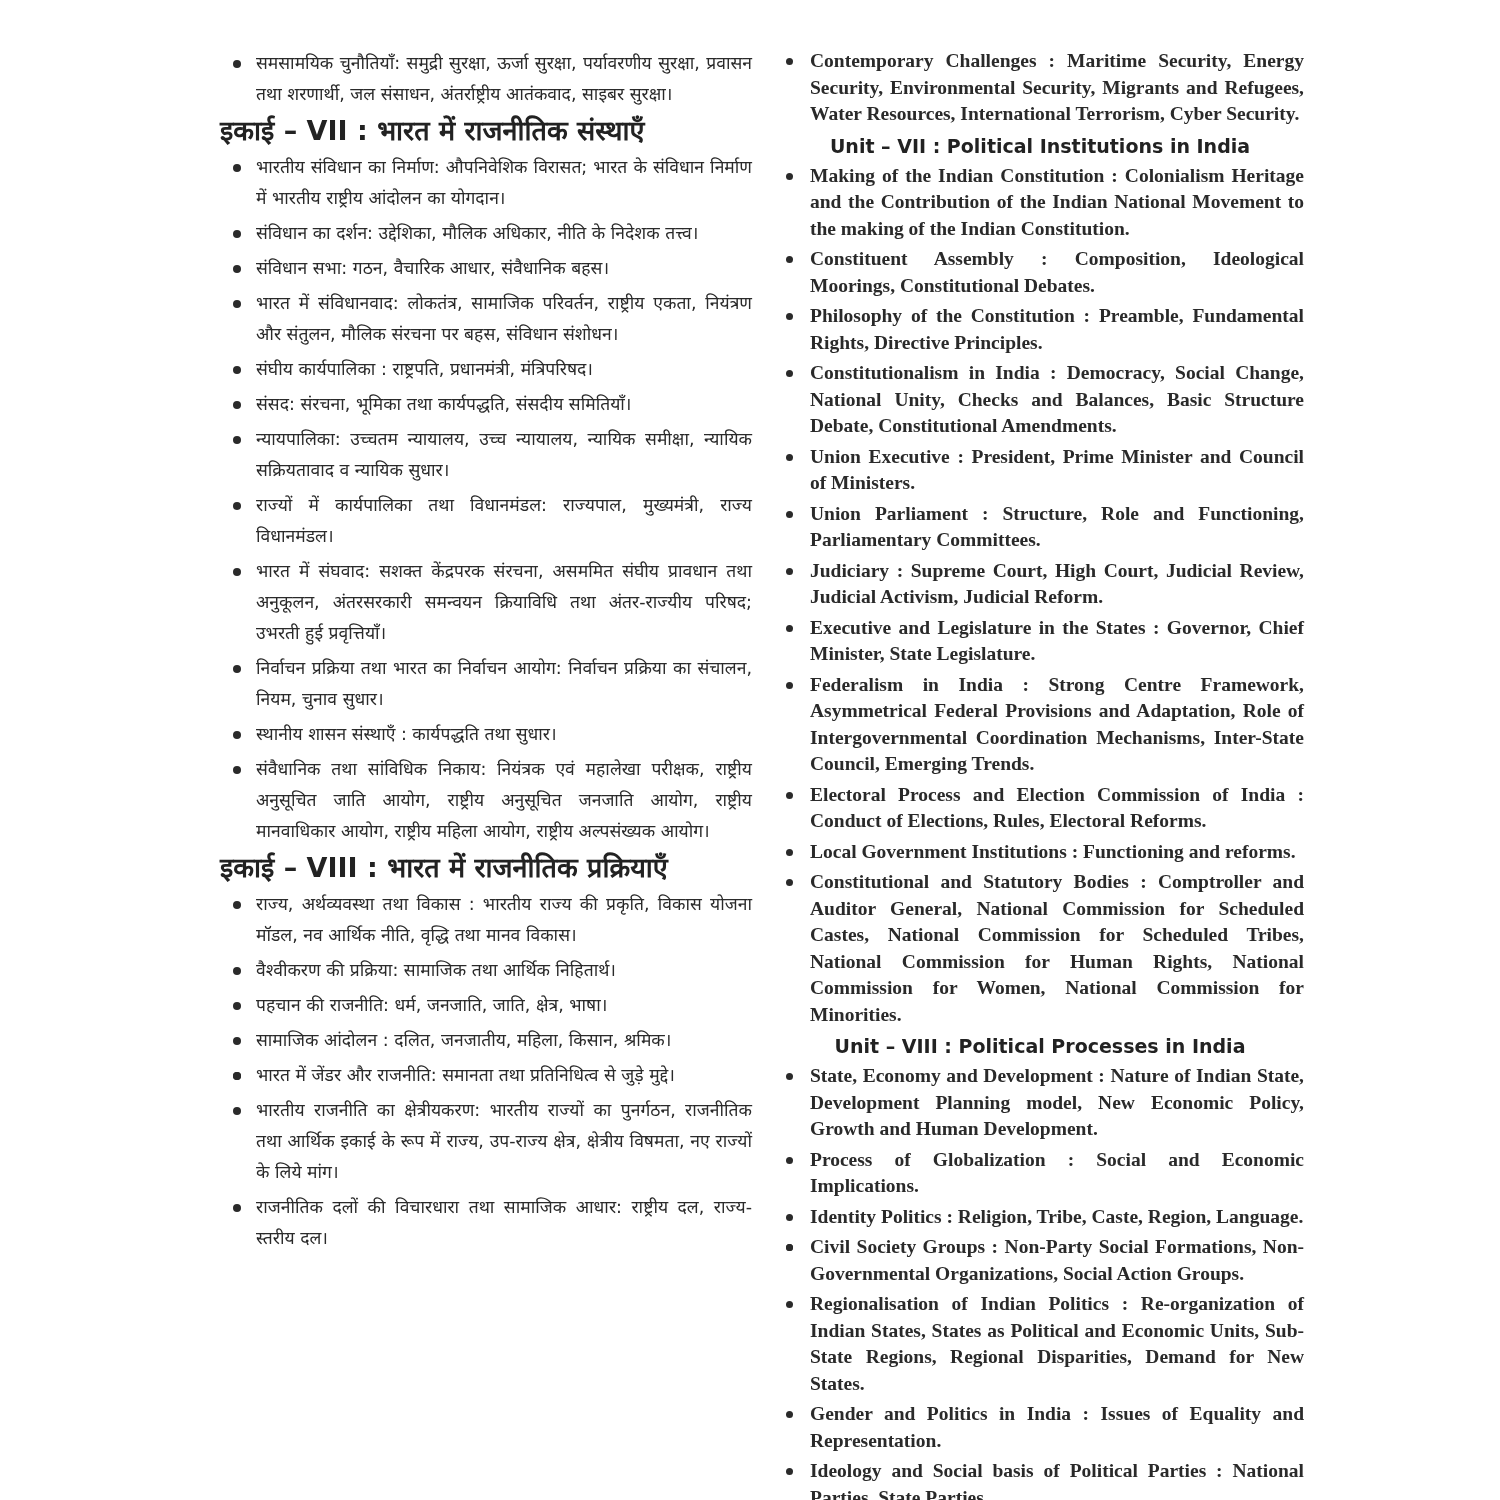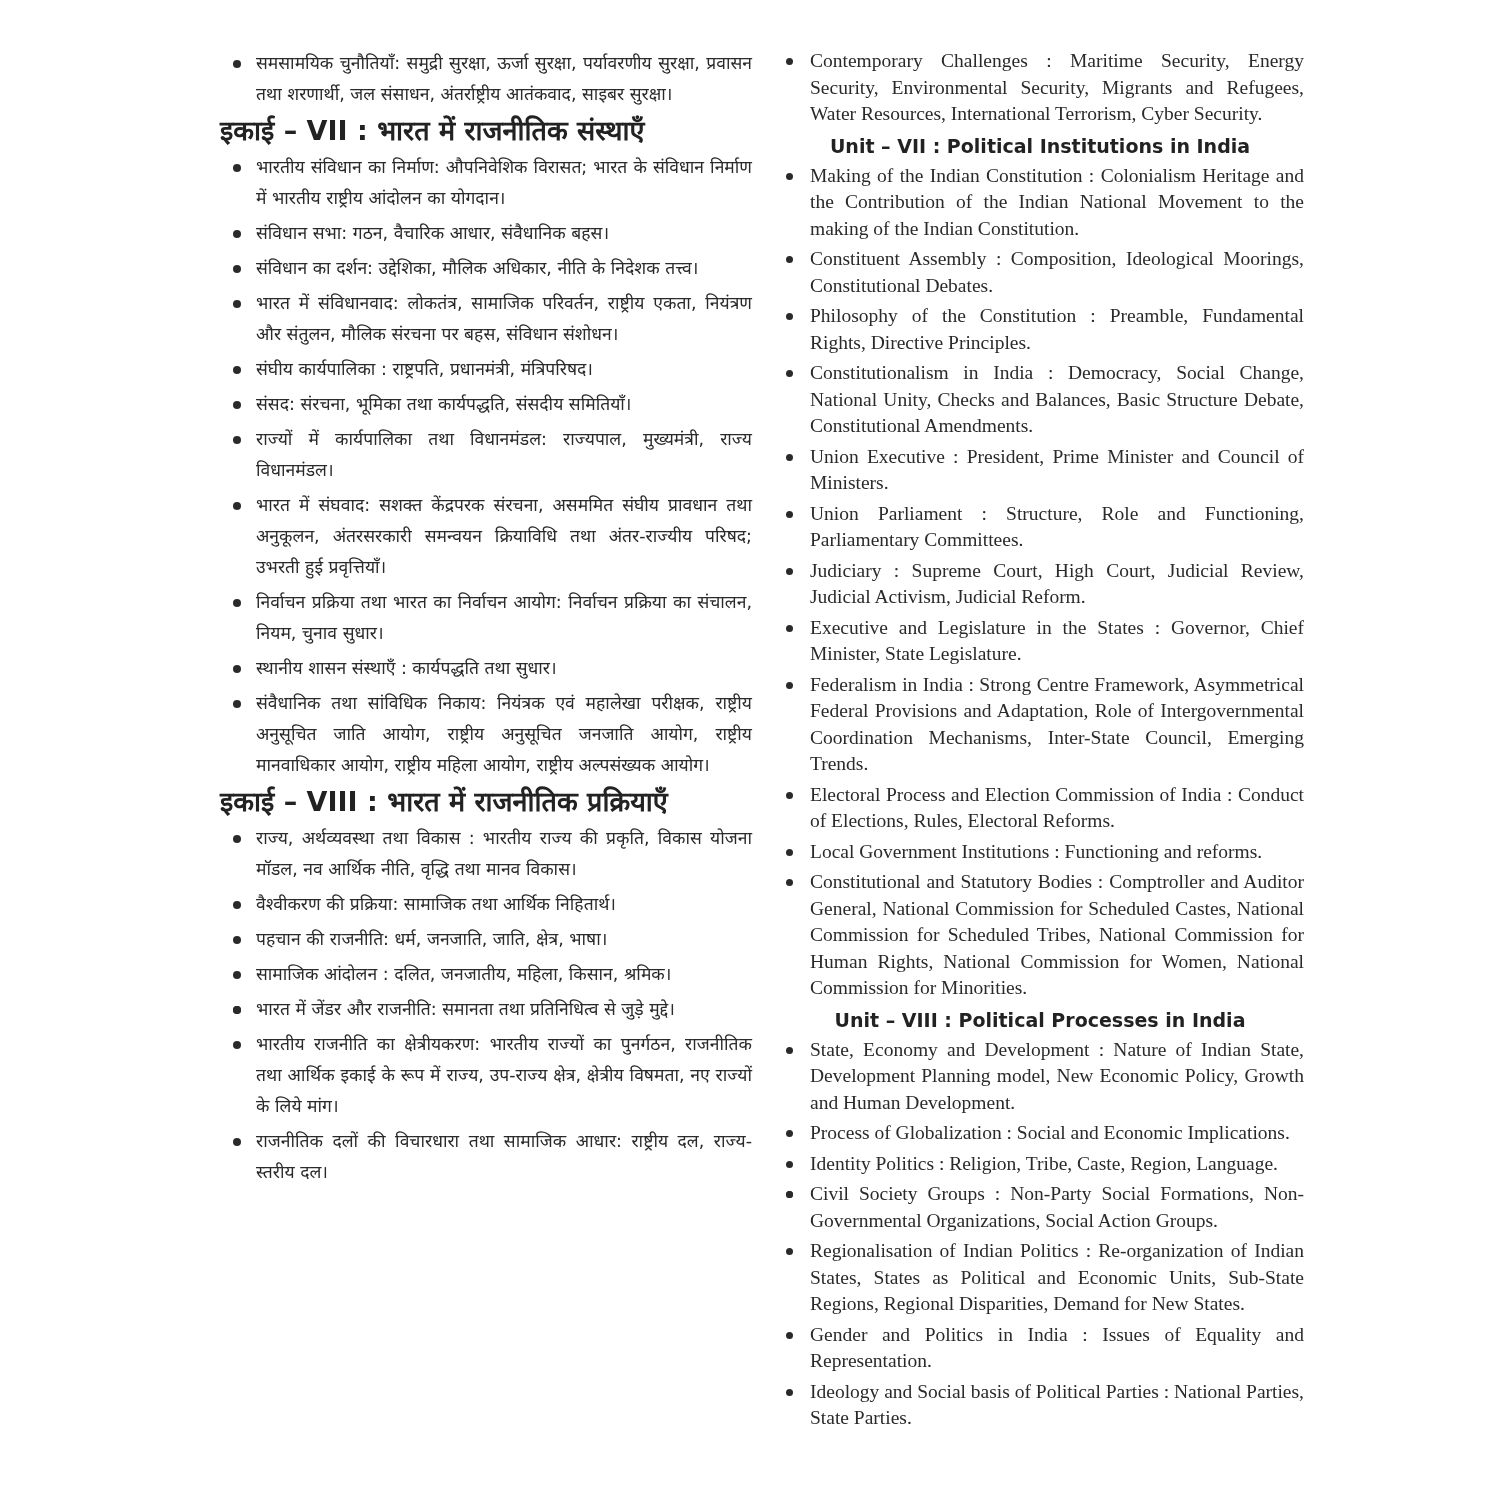--- a/index.html
+++ b/index.html
@@ -7,42 +7,43 @@
   .page { position: absolute; left: 12px; top: 0; width: 1500px; height: 1500px; }
   .col { position: absolute; top: 48px; }
   .col-left { left: 208px; width: 532px; font-family: "DejaVu Sans", sans-serif; font-size: 17.5px; line-height: 31px; }
   .col-right { left: 764px; width: 528px; font-family: "Liberation Serif", serif; font-size: 19.5px; line-height: 26.5px; }
   .heading { font-weight: bold; color: #222; margin: 6px 0 6px 0; }
   .col-left .heading { font-size: 27px; line-height: 30px; }
   .col-right .heading { font-family: "DejaVu Sans", sans-serif; font-size: 19px; line-height: 26px; margin: 5px 0 4px 0; text-align: center; }
   ul { list-style: none; margin: 0; padding: 0; }
   li { position: relative; text-align: justify; }
   .col-left li { padding-left: 36px; margin-bottom: 4px; }
-  .col-right li { padding-left: 34px; margin-bottom: 4px; }
+  .col-right li { padding-left: 34px; margin-bottom: 4px; font-weight: bold; }
   .bullet { position: absolute; left: 13px; top: 12px; width: 8px; height: 8px; border-radius: 50%; background: #2a2a2a; }
   .col-right .bullet { left: 10px; top: 10px; width: 7px; height: 7px; }
 </style>
 </head>
 <body>
 
 <div class="page">
 
   <div class="col col-left">
     <ul>
       <li><span class="bullet"></span><span>समसामयिक चुनौतियाँ: समुद्री सुरक्षा, ऊर्जा सुरक्षा, पर्यावरणीय सुरक्षा, प्रवासन तथा शरणार्थी, जल संसाधन, अंतर्राष्ट्रीय आतंकवाद, साइबर सुरक्षा।</span></li>
     </ul>
 
     <div class="heading">इकाई – VII : भारत में राजनीतिक संस्थाएँ</div>
     <ul>
       <li><span class="bullet"></span><span>भारतीय संविधान का निर्माण: औपनिवेशिक विरासत; भारत के संविधान निर्माण में भारतीय राष्ट्रीय आंदोलन का योगदान।</span></li>
+      <li><span class="bullet"></span><span>संविधान का दर्शन: उद्देशिका, मौलिक अधिकार, नीति के निदेशक तत्त्व।</span></li>
       <li><span class="bullet"></span><span>संविधान सभा: गठन, वैचारिक आधार, संवैधानिक बहस।</span></li>
-      <li><span class="bullet"></span><span>संविधान का दर्शन: उद्देशिका, मौलिक अधिकार, नीति के निदेशक तत्त्व।</span></li>
       <li><span class="bullet"></span><span>भारत में संविधानवाद: लोकतंत्र, सामाजिक परिवर्तन, राष्ट्रीय एकता, नियंत्रण और संतुलन, मौलिक संरचना पर बहस, संविधान संशोधन।</span></li>
       <li><span class="bullet"></span><span>संघीय कार्यपालिका : राष्ट्रपति, प्रधानमंत्री, मंत्रिपरिषद।</span></li>
       <li><span class="bullet"></span><span>संसद: संरचना, भूमिका तथा कार्यपद्धति, संसदीय समितियाँ।</span></li>
+      <li><span class="bullet"></span><span>न्यायपालिका: उच्चतम न्यायालय, उच्च न्यायालय, न्यायिक समीक्षा, न्यायिक सक्रियतावाद व न्यायिक सुधार।</span></li>
       <li><span class="bullet"></span><span>राज्यों में कार्यपालिका तथा विधानमंडल: राज्यपाल, मुख्यमंत्री, राज्य विधानमंडल।</span></li>
       <li><span class="bullet"></span><span>भारत में संघवाद: सशक्त केंद्रपरक संरचना, असममित संघीय प्रावधान तथा अनुकूलन, अंतरसरकारी समन्वयन क्रियाविधि तथा अंतर-राज्यीय परिषद; उभरती हुई प्रवृत्तियाँ।</span></li>
       <li><span class="bullet"></span><span>निर्वाचन प्रक्रिया तथा भारत का निर्वाचन आयोग: निर्वाचन प्रक्रिया का संचालन, नियम, चुनाव सुधार।</span></li>
       <li><span class="bullet"></span><span>स्थानीय शासन संस्थाएँ : कार्यपद्धति तथा सुधार।</span></li>
       <li><span class="bullet"></span><span>संवैधानिक तथा सांविधिक निकाय: नियंत्रक एवं महालेखा परीक्षक, राष्ट्रीय अनुसूचित जाति आयोग, राष्ट्रीय अनुसूचित जनजाति आयोग, राष्ट्रीय मानवाधिकार आयोग, राष्ट्रीय महिला आयोग, राष्ट्रीय अल्पसंख्यक आयोग।</span></li>
     </ul>
 
     <div class="heading">इकाई – VIII : भारत में राजनीतिक प्रक्रियाएँ</div>
     <ul>
       <li><span class="bullet"></span><span>राज्य, अर्थव्यवस्था तथा विकास : भारतीय राज्य की प्रकृति, विकास योजना मॉडल, नव आर्थिक नीति, वृद्धि तथा मानव विकास।</span></li>

